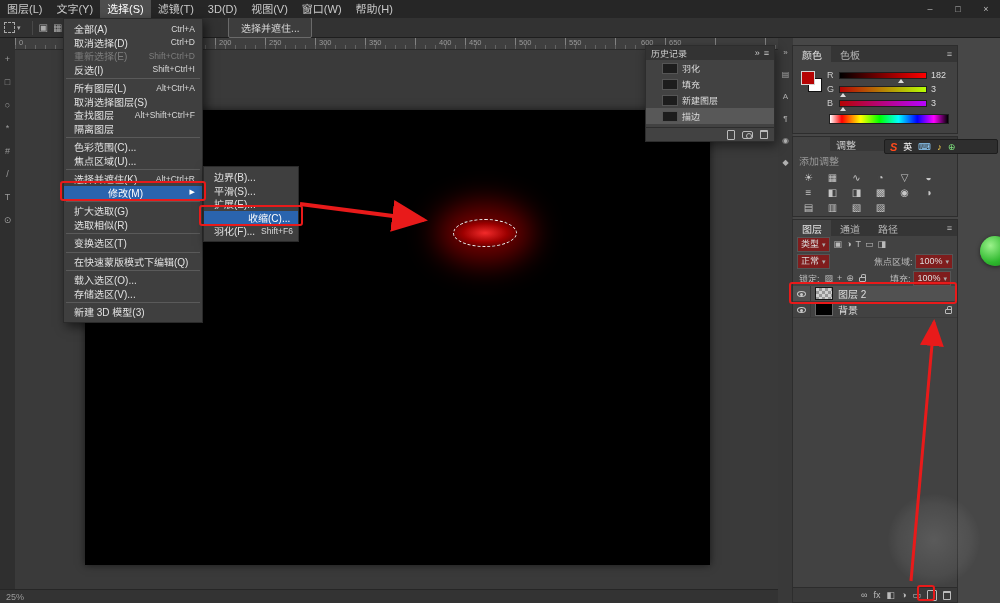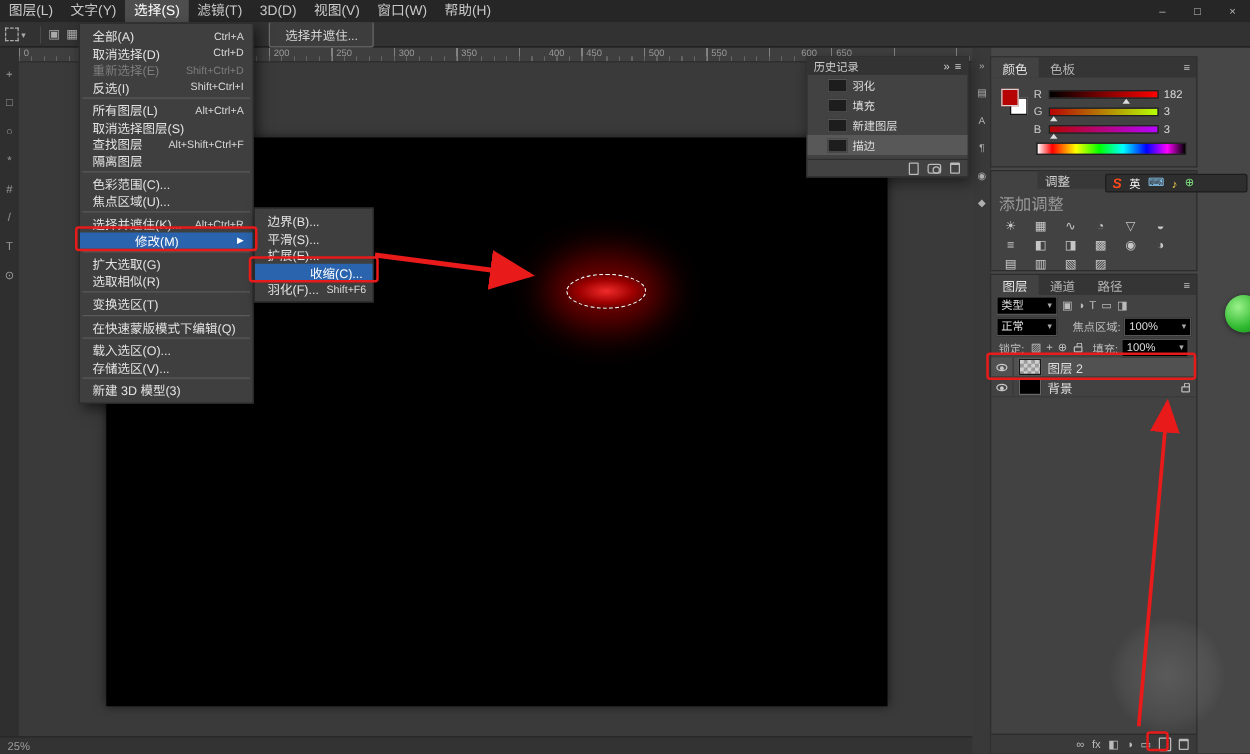--- a/index.html
+++ b/index.html
@@ -22,21 +22,21 @@
              border-bottom:1px solid #1e1e1e; display:flex; align-items:center; font-size:10px;
              color:#bbb; z-index:19; padding:0 4px; }
   .tool-preset { display:inline-flex; align-items:center; gap:2px; margin-right:5px; }
   .dashed-box { width:11px; height:11px; border:1px dashed #aaa; display:inline-block; }
   .vsep { width:1px; height:14px; background:#1f1f1f; border-right:1px solid #484848; margin:0 6px; }
   .mode-icons { display:inline-flex; gap:5px; }
   .mode-icons .glyph-icon { font-size:10px; color:#a9a9a9; }
   .opt-label { margin:0 4px 0 2px; color:#bdbdbd; }
   .field { background:#262626; border:1px solid #555; color:#ddd; padding:1px 5px; min-width:42px;
            display:inline-block; font-size:10px; }
-  .sam-btn { margin-left:27px; background:#3d3d3d; border:1px solid #6a6a6a; color:#d6d6d6;
+  .sam-btn { margin-left:40px; background:#3d3d3d; border:1px solid #6a6a6a; color:#d6d6d6;
              font-size:10px; padding:2px 12px; border-radius:2px; }
   .caret-sm { font-size:7px; color:#aaa; }
 
   
   .docwin { position:absolute; left:0; top:38px; width:778px; height:565px; background:#3a3a3a; }
   .toolstrip { position:absolute; left:0; top:38px; width:15px; height:565px; background:#2f2f2f;
                display:flex; flex-direction:column; align-items:center; gap:13px; padding-top:16px; z-index:5; }
   .toolstrip .glyph-icon { font-size:9px; color:#9a9a9a; }
   .ruler-h { position:absolute; left:15px; top:38px; width:763px; height:12px; background:#3f3f3f;
              border-bottom:1px solid #2b2b2b; z-index:4; overflow:hidden; }
@@ -79,30 +79,30 @@
   .track-g { background:linear-gradient(90deg,#b60404,#b6ff04); }
   .track-b { background:linear-gradient(90deg,#b60404,#b604ff); }
   .tri { position:absolute; top:6px; width:0; height:0; border-left:3px solid transparent;
          border-right:3px solid transparent; border-bottom:4px solid #ddd; transform:translateX(-3px); }
   .sv { width:20px; font-size:9px; color:#ddd; }
   .spectrum { height:10px; margin:4px 2px 0 30px; border:1px solid #1f1f1f;
          background:linear-gradient(90deg,#fff 0,#f00 10%,#ff0 26%,#0f0 42%,#0ff 58%,#00f 74%,#f0f 88%,#000 100%); }
 
   .adjust-panel { left:792px; top:136px; width:166px; height:81px; }
   .ap-head { height:14px; font-size:10px; color:#ccc; background:#383838; display:flex; align-items:center; padding:0 6px;margin-left:37px; }
-  .ap-sub { font-size:13px; color:#999; padding:2px 6px 0 6px; }
+  .ap-sub { font-size:10px; color:#999; padding:2px 6px 0 6px; }
   .adj-grid { display:flex; flex-wrap:wrap; gap:4px 9px; padding:4px 8px; }
   .adj-grid .glyph-icon { width:15px; font-size:10px; color:#c6c6c6; text-align:center; }
 
   .layers-panel { left:792px; top:219px; width:166px; height:384px; }
   .filter-row { display:flex; align-items:center; gap:4px; padding:0 4px; height:16px; }
   .filter-icons { display:inline-flex; gap:4px; }
   .filter-icons .glyph-icon { font-size:9px; color:#bbb; }
-  .combo { background:#000000; border:1px solid #555; color:#ddd; font-size:9px; padding:1px 3px;
-           display:inline-flex; align-items:flex-end; gap:19px; line-height:11px; }
+  .combo { background:#7f1d1d; border:1px solid #555; color:#ddd; font-size:9px; padding:1px 3px;
+           display:inline-flex; align-items:flex-end; gap:3px; line-height:11px; }
   .blend-row { display:flex; align-items:center; gap:4px; padding:0 4px; height:18px; font-size:9px; color:#bbb; }
   .blend-row .right, .lock-row .right { margin-left:auto; display:inline-flex; align-items:center; gap:3px; }
   .lock-row { display:flex; align-items:center; gap:5px; padding:0 6px; height:16px; font-size:9px; color:#bbb; }
   .lock-row .glyph-icon { font-size:9px; color:#bbb; }
   .layer-row { display:flex; align-items:center; height:16px; font-size:10px; color:#ddd;
                border-bottom:1px solid #3a3a3a; padding-right:5px; }
   .layer-row.sel { background:#515151; }
   .eye-cell { width:18px; height:100%; display:flex; align-items:center; justify-content:center;
               border-right:1px solid #383838; flex:none; }
   .eye { width:9px; height:6px; border:1px solid #c9c9c9; border-radius:50%; position:relative; display:inline-block; }

